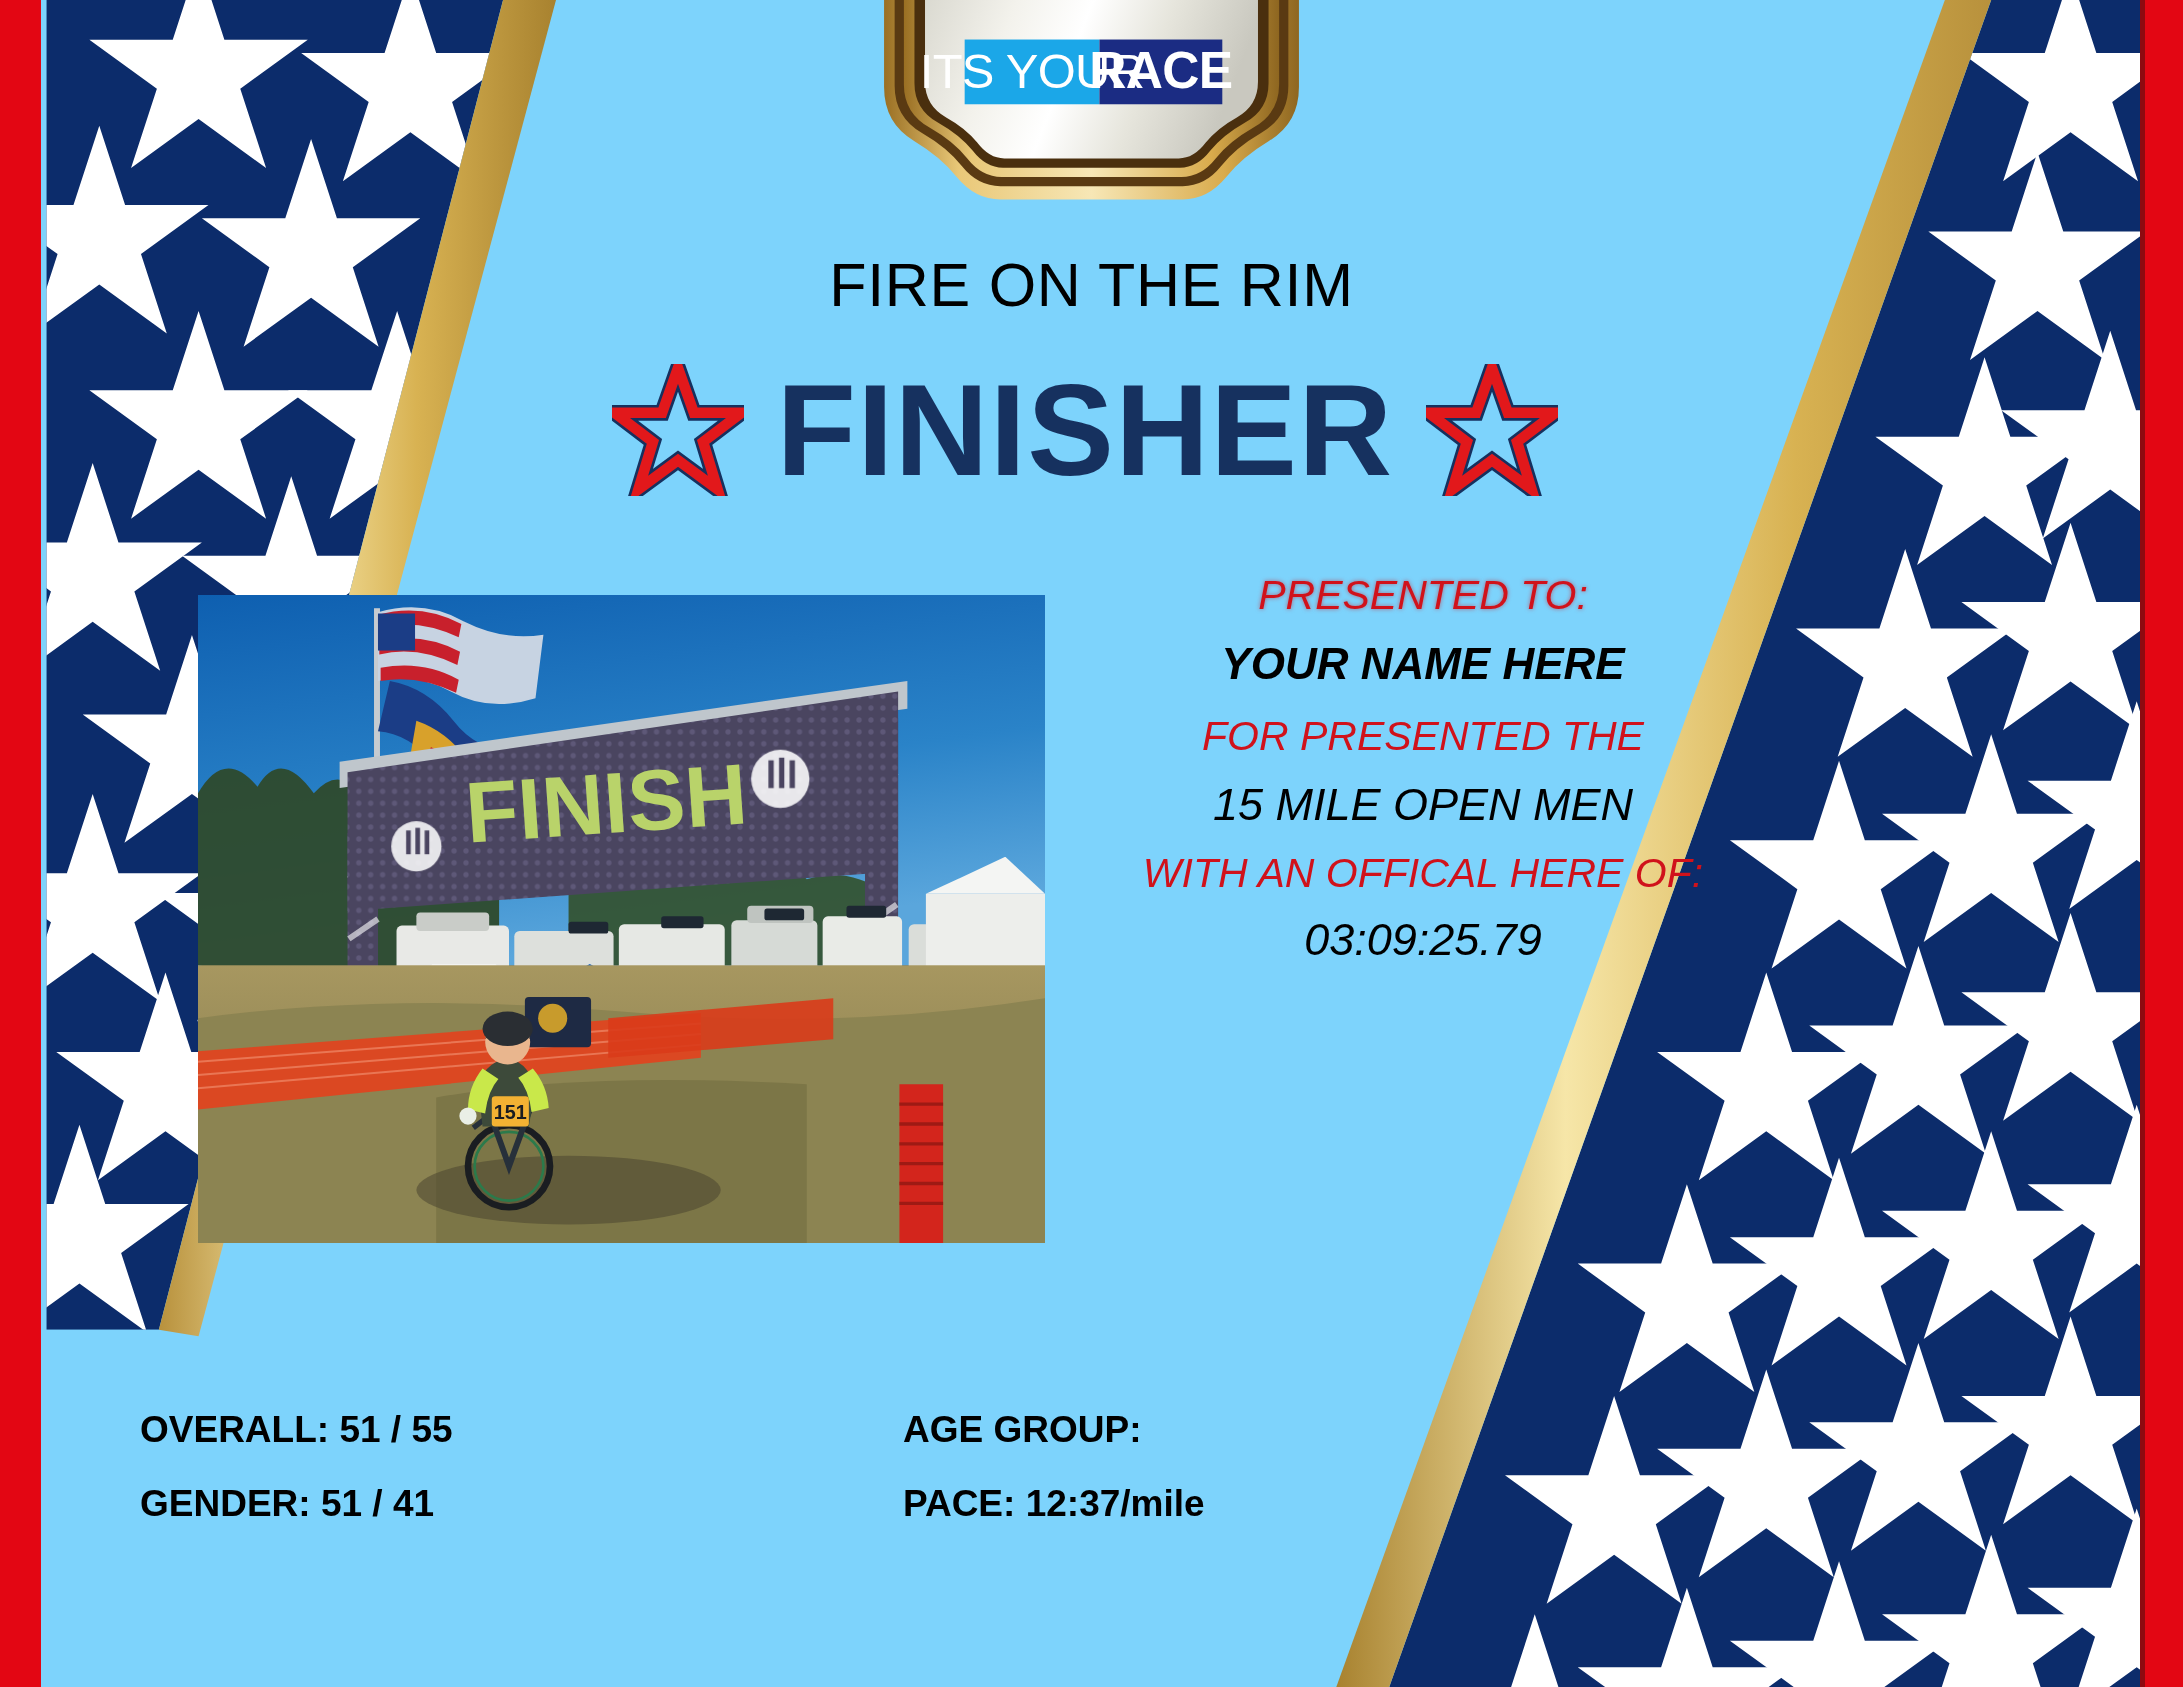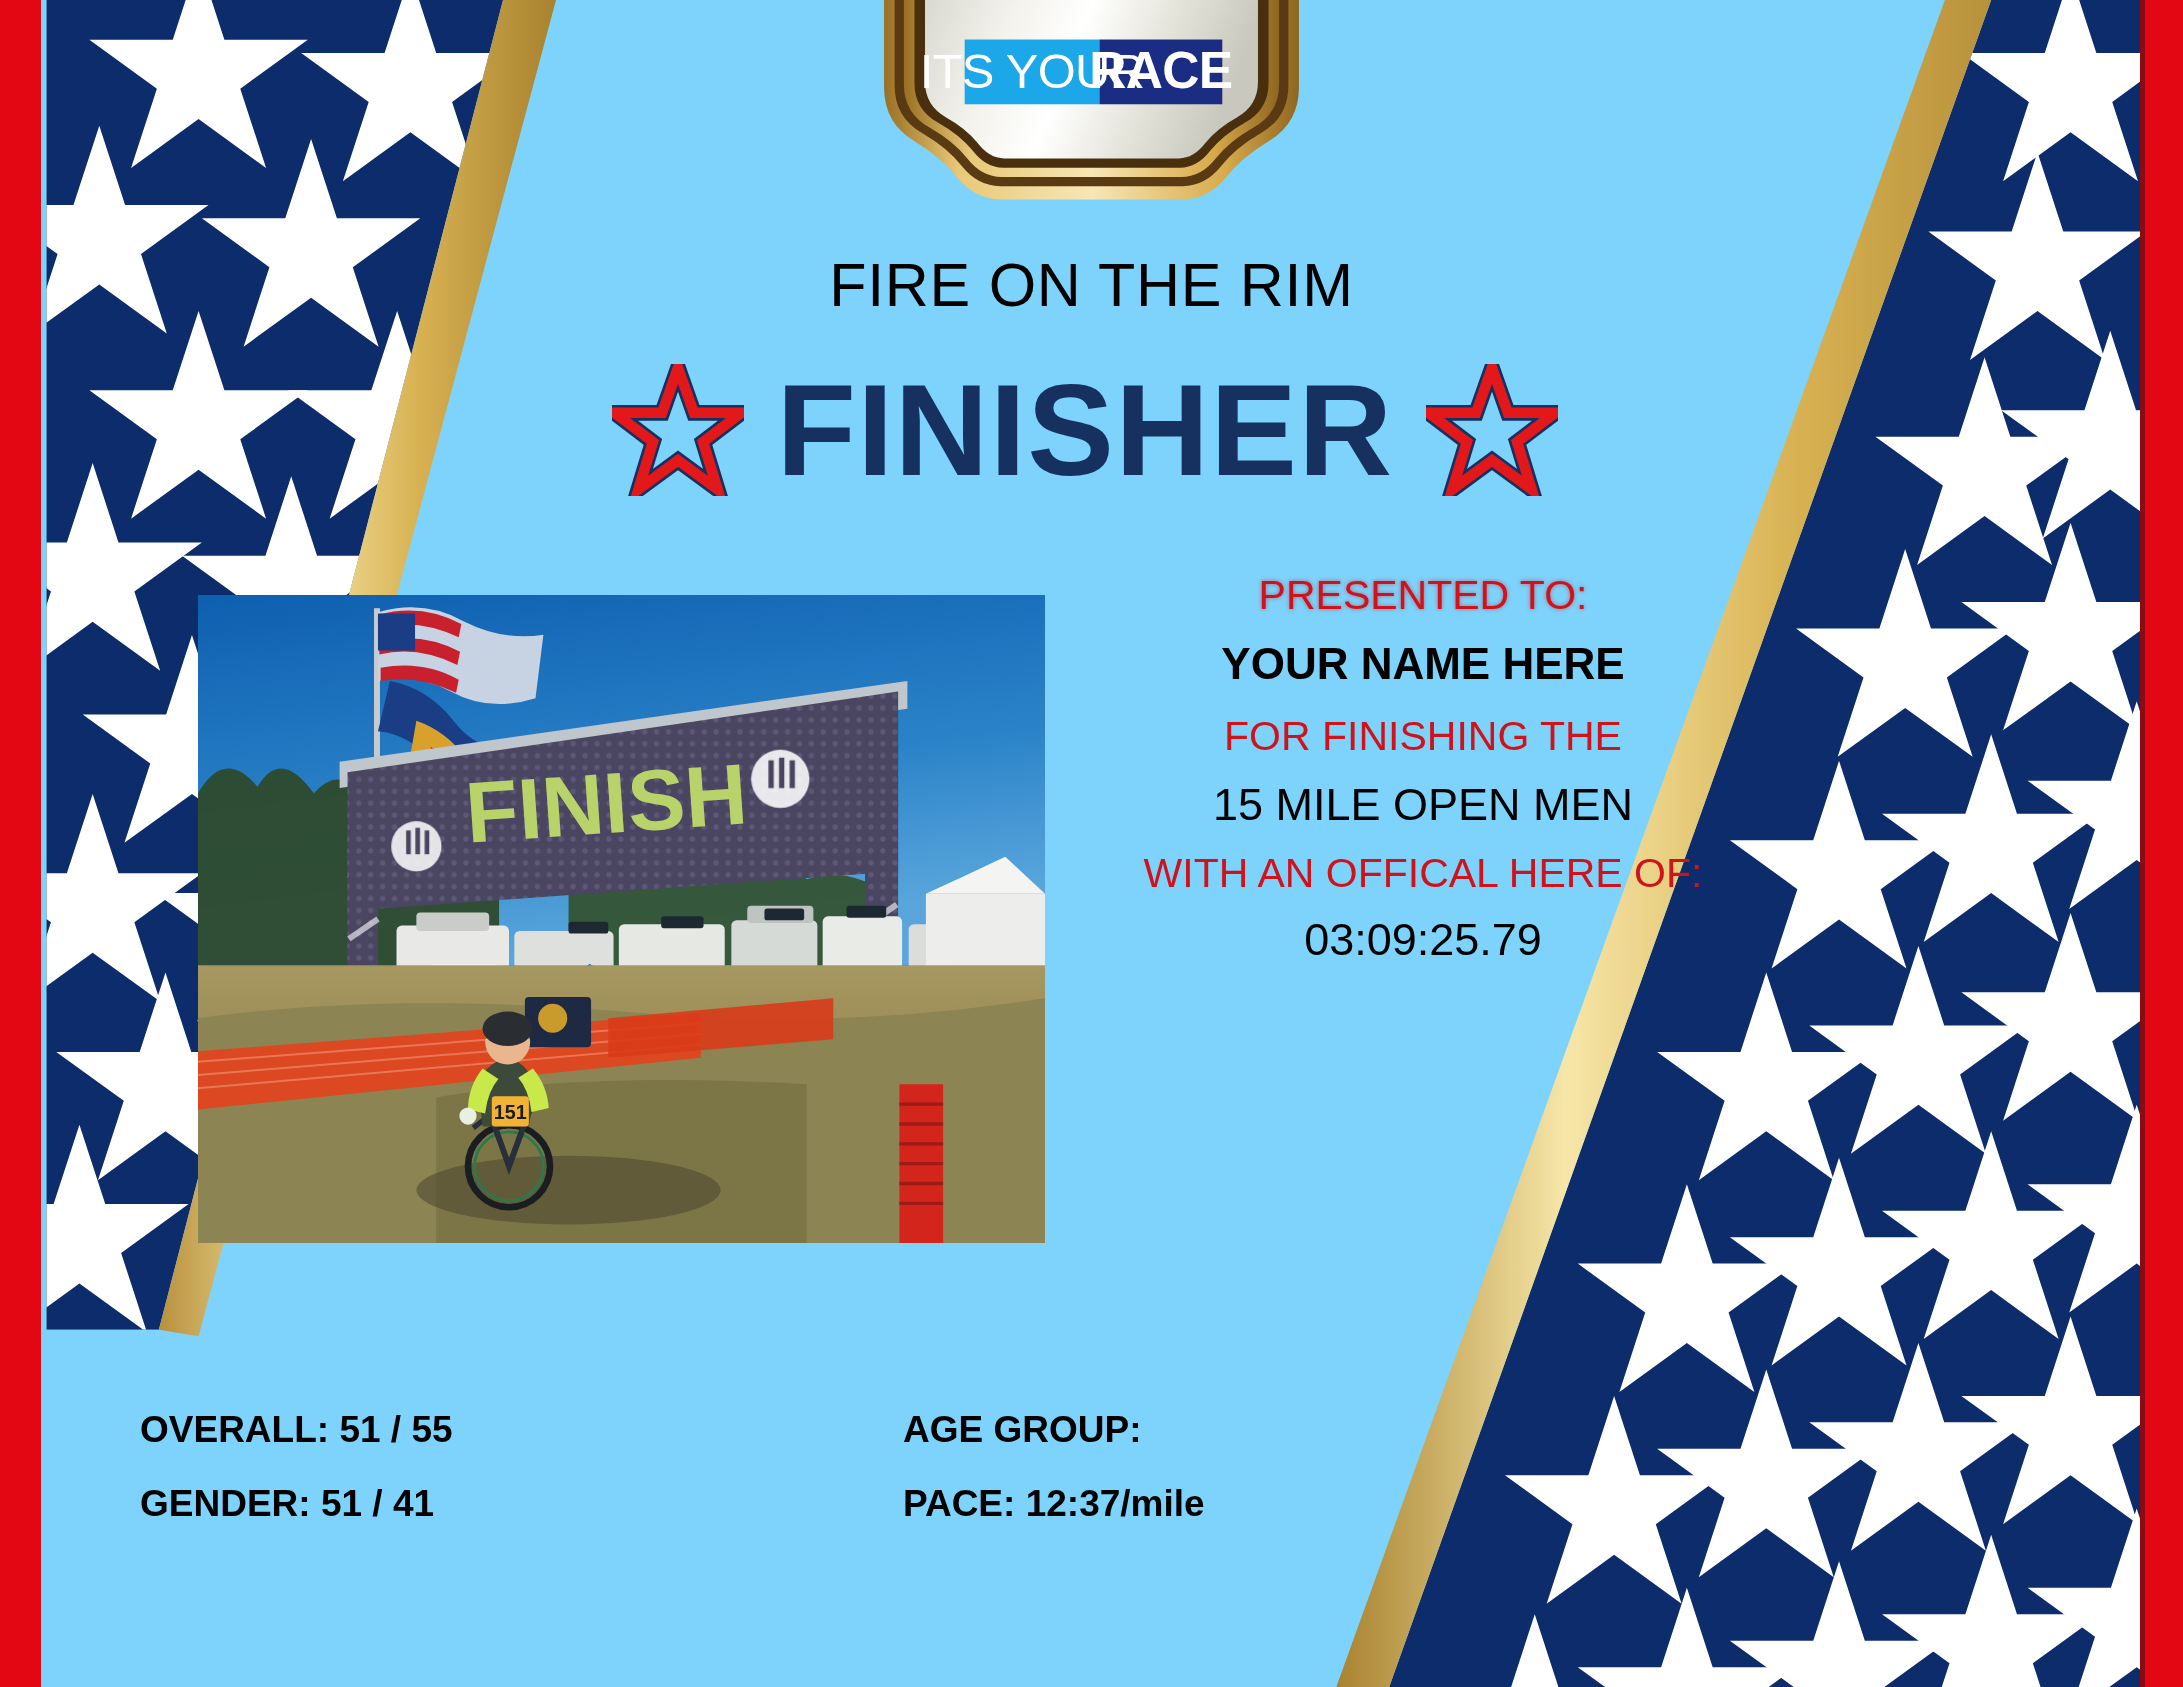--- a/index.html
+++ b/index.html
@@ -35,21 +35,21 @@
   #finisher-word{font-size:130px;font-weight:700;color:#16315F;line-height:1;letter-spacing:1.3px;}
   .deco-star{width:132px;height:132px;flex:0 0 auto;}
   .deco-star svg{display:block;width:100%;height:100%;}
 
   
   #photo{position:absolute;left:198px;top:595px;width:847px;height:648px;z-index:4;
          overflow:hidden;background:#2b6ea8;}
   #photo svg{display:block;width:100%;height:100%;}
 
   
-  #award{position:absolute;left:1059px;top:574px;width:728px;text-align:center;z-index:5;}
+  #award{position:absolute;left:1059px;top:574px;width:728px;text-align:center;z-index:5;font-style:italic;}
   .lbl{color:#D0121B;font-size:41px;font-weight:400;line-height:1.06;}
   .lbl.soft{text-shadow:0 0 4.6px rgba(208,18,27,.55);}
   .val{color:#000;font-size:45px;line-height:1.06;}
   .val.bold{font-weight:700;font-size:44px;}
   .gap-a{height:24px;}
   .gap-b{height:26.5px;}
   .gap-c{height:22.5px;}
   .gap-d{height:24px;}
   .gap-e{height:20px;}
 
@@ -365,21 +365,21 @@
         <circle cx="408" cy="788" r="13" fill="#EAEFE6"></circle>
       </g>
     </svg>
   </div>
 
   <div id="award">
     <div class="lbl soft">PRESENTED TO:</div>
     <div class="gap-a"></div>
     <div class="val bold">YOUR NAME HERE</div>
     <div class="gap-b"></div>
-    <div class="lbl">FOR FINISHING THE</div>
+    <div class="lbl">FOR PRESENTED THE</div>
     <div class="gap-c"></div>
     <div class="val">15 MILE OPEN MEN</div>
     <div class="gap-d"></div>
     <div class="lbl">WITH AN OFFICAL HERE OF:</div>
     <div class="gap-e"></div>
     <div class="val">03:09:25.79</div>
   </div>
 
   <div id="stats">
     <div class="stat">OVERALL: 51 / 55</div>

